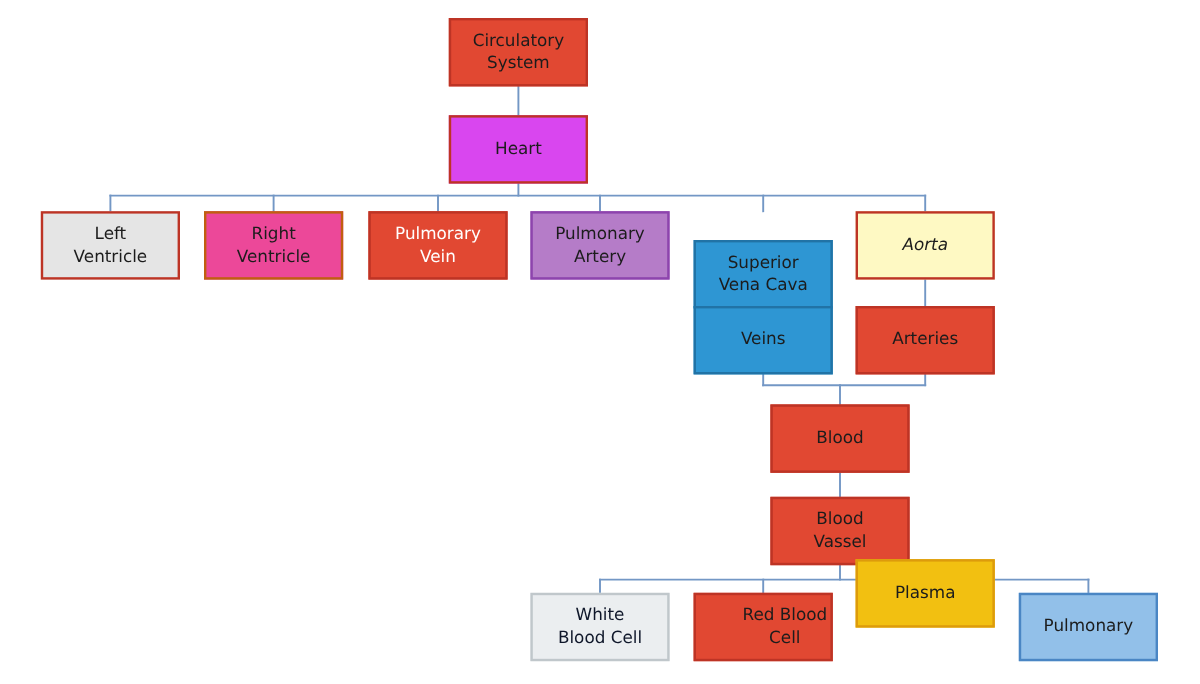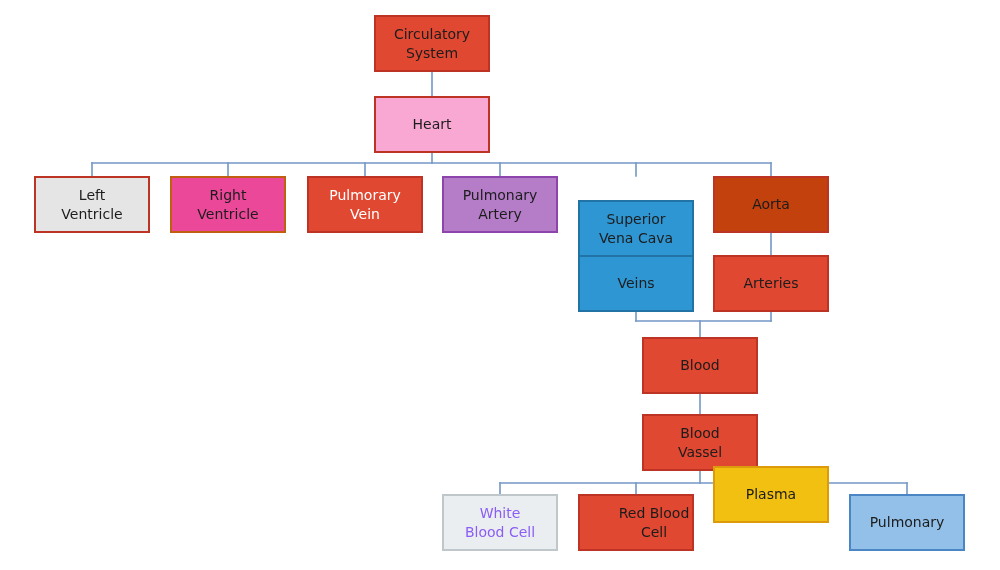--- a/index.html
+++ b/index.html
@@ -76,21 +76,21 @@
     <line class="edge" x1="636" y1="483" x2="636" y2="494"></line>
     <line class="edge" x1="771" y1="483" x2="771" y2="494"></line>
     <line class="edge" x1="907" y1="483" x2="907" y2="494"></line>
   </svg>
 
   <div class="node" style="left: 374px; top: 15px; background: rgb(225, 72, 50); border-color: rgb(189, 52, 37);">
     <span class="label" style="color: rgb(28, 28, 28);">Circulatory
 System</span>
   </div>
 
-  <div class="node" style="left: 374px; top: 96px; background: #f9a8d4; border-color: rgb(189, 52, 37);">
+  <div class="node" style="left: 374px; top: 96px; background: #d946ef; border-color: rgb(189, 52, 37);">
     <span class="label" style="color: rgb(28, 28, 28);">Heart</span>
   </div>
 
   <div class="node" style="left: 34px; top: 176px; background: #e5e5e5; border-color: rgb(189, 52, 37);">
     <span class="label" style="color: rgb(28, 28, 28);">Left
 Ventricle</span>
   </div>
 
   <div class="node" style="left: 170px; top: 176px; background: #ec4899; border-color: rgb(192, 95, 16);">
     <span class="label" style="color: rgb(28, 28, 28);">Right
@@ -105,21 +105,21 @@
   <div class="node" style="left: 442px; top: 176px; background: rgb(181, 124, 200); border-color: rgb(141, 68, 173);">
     <span class="label" style="color: rgb(28, 28, 28);">Pulmonary
 Artery</span>
   </div>
 
   <div class="node" style="left: 578px; top: 176px; background: rgb(46, 150, 211); border-color: rgb(33, 115, 166); margin-top: 24px;">
     <span class="label" style="color: rgb(28, 28, 28);">Superior
 Vena Cava</span>
   </div>
 
-  <div class="node" style="left: 713px; top: 176px; background: #c2410c; border-color: rgb(189, 52, 37);">
+  <div class="node" style="left: 713px; top: 176px; background: #fef9c3; border-color: rgb(189, 52, 37); font-style: italic;">
     <span class="label" style="color: rgb(28, 28, 28);">Aorta</span>
   </div>
 
   <div class="node" style="left: 578px; top: 255px; background: rgb(46, 150, 211); border-color: rgb(33, 115, 166);">
     <span class="label" style="color: rgb(28, 28, 28); text-align: right;">Veins</span>
   </div>
 
   <div class="node" style="left: 713px; top: 255px; background: rgb(225, 72, 50); border-color: rgb(189, 52, 37);">
     <span class="label" style="color: rgb(28, 28, 28);">Arteries</span>
   </div>
@@ -127,21 +127,21 @@
   <div class="node" style="left: 642px; top: 337px; background: rgb(225, 72, 50); border-color: rgb(189, 52, 37);">
     <span class="label" style="color: rgb(28, 28, 28);">Blood</span>
   </div>
 
   <div class="node" style="left: 642px; top: 414px; background: rgb(225, 72, 50); border-color: rgb(189, 52, 37);">
     <span class="label" style="color: rgb(28, 28, 28);">Blood
 Vassel</span>
   </div>
 
   <div class="node" style="left: 442px; top: 494px; background: rgb(235, 238, 240); border-color: rgb(192, 199, 203);">
-    <span class="label" style="color: #8b5cf6;">White
+    <span class="label" style="color: #0f172a;">White
 Blood Cell</span>
   </div>
 
   <div class="node" style="left: 578px; top: 494px; background: rgb(225, 72, 50); border-color: rgb(189, 52, 37); padding-left: 36px;">
     <span class="label" style="color: rgb(28, 28, 28);">Red Blood
 Cell</span>
   </div>
 
   <div class="node" style="left: 713px; top: 466px; background: rgb(242, 192, 17); border-color: rgb(221, 155, 12);">
     <span class="label" style="color: rgb(28, 28, 28);">Plasma</span>

